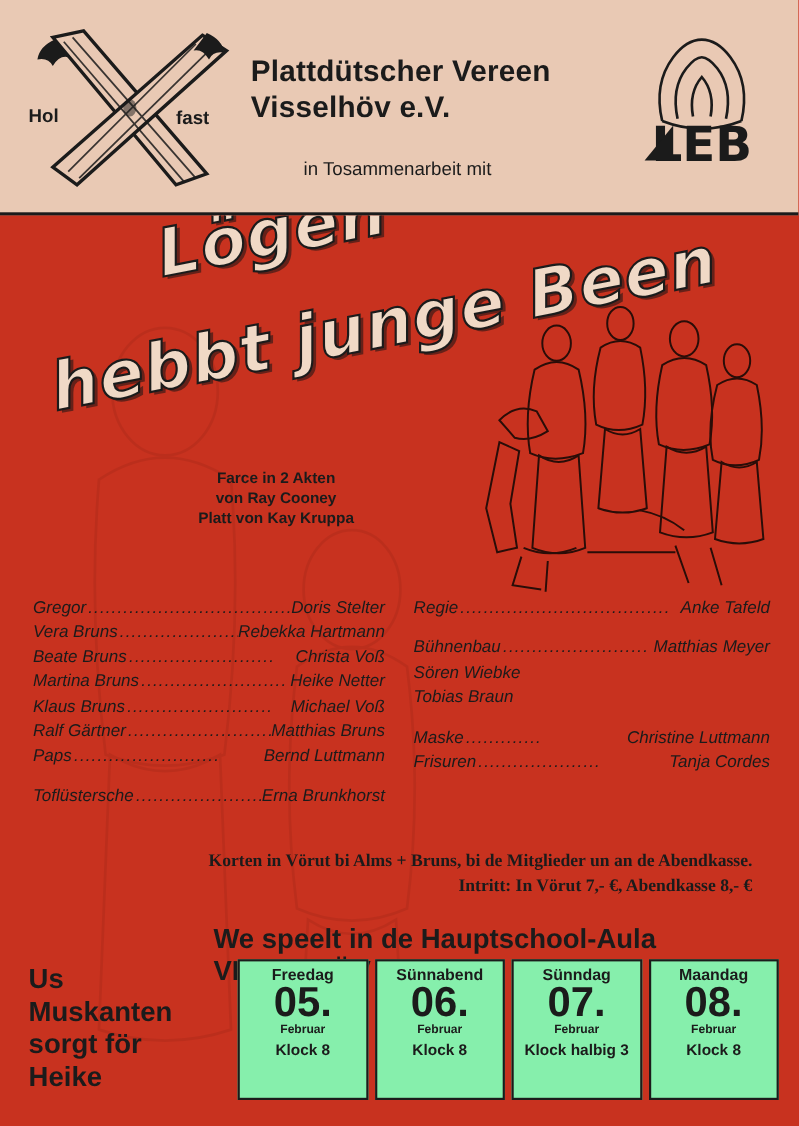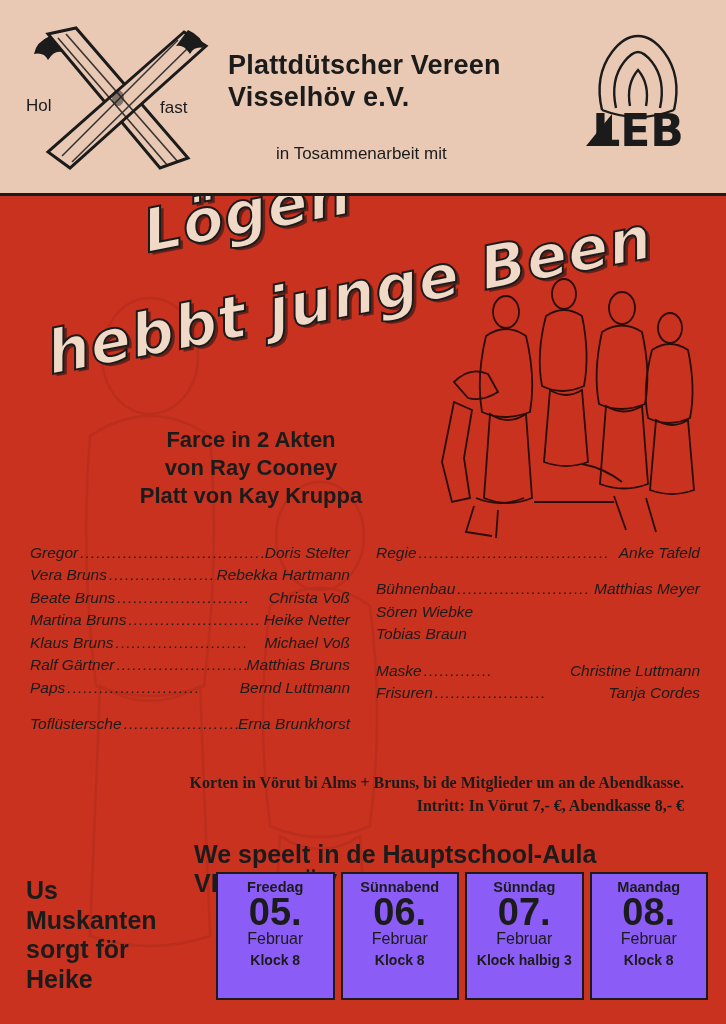--- a/index.html
+++ b/index.html
@@ -21,21 +21,21 @@
   .header {
     position: absolute; left:0; top:0; width:726px; height:196px;
     background: #e9c9b4;
     border-bottom: 3px solid #1b1b1b;
   }
   .logo-x {
     position: absolute; left: 18px; top: 16px; width: 196px; height: 160px;
   }
   .hol-label, .fast-label {
     position: absolute;
-    font-weight: normal; font-size: 17px; color:#1b1b1b;
+    font-weight: bold; font-size: 17px; color:#1b1b1b;
     font-family: "Liberation Sans", sans-serif;
   }
   .hol-label { left: 26px; top: 96px; }
   .fast-label { left: 160px; top: 98px; }
 
   .org-title {
     position: absolute; left: 228px; top: 50px;
     font-size: 27px; font-weight: bold; color: #1b1b1b; line-height: 1.18;
     letter-spacing: .2px;
   }
@@ -75,21 +75,21 @@
     line-height: 1.05;
     text-shadow: 3px 3px 0 rgba(20,20,20,.55);
   }
   .title-line.l1 { margin-left: 118px; }
   .title-line.l2 { margin-top: 38px; margin-left: 0px; }
 
   
   .subtitle {
     position: absolute; left: 96px; top: 230px; width: 310px;
     text-align: center;
-    color: #1b1b1b; font-weight: bold; font-size: 22px; line-height: 1.28;
+    color: #1b1b1b; font-weight: bold; font-size: 14px; line-height: 1.28;
   }
 
   
   .illus { position:absolute; right: 12px; top: 56px; width: 300px; height: 300px; }
 
   
   .cast {
     position: absolute; left: 30px; top: 346px; width: 670px;
     color: #1b1b1b; font-size: 15.5px; line-height: 1.45;
   }
@@ -121,26 +121,26 @@
     text-align: left; color: #1b1b1b; font-weight: bold;
     font-size: 25px; line-height: 1.18;
   }
 
   
   .dates {
     position: absolute; left: 216px; top: 676px; width: 492px; height: 128px;
     display: flex; gap: 6px;
   }
   .date-box {
-    flex: 1 1 0; background: #8b5cf6; border: 2px solid #1b1b1b;
+    flex: 1 1 0; background: #86efac; border: 2px solid #1b1b1b;
     text-align: center; color:#1b1b1b; padding-top: 5px;
   }
   .date-day { font-size: 14.5px; font-weight: bold; }
   .date-num { font-size: 38px; font-weight: bold; line-height: 1.02; margin-top: -2px;}
-  .date-month { font-size: 16px; font-weight: normal; margin-top: -2px;}
+  .date-month { font-size: 11px; font-weight: bold; margin-top: -2px;}
   .date-time { font-size: 14px; font-weight: bold; margin-top: 4px; }
 </style>
 </head>
 <body>
 
 <div id="poster">
 
   <div class="header">
 
     <div class="logo-x">

